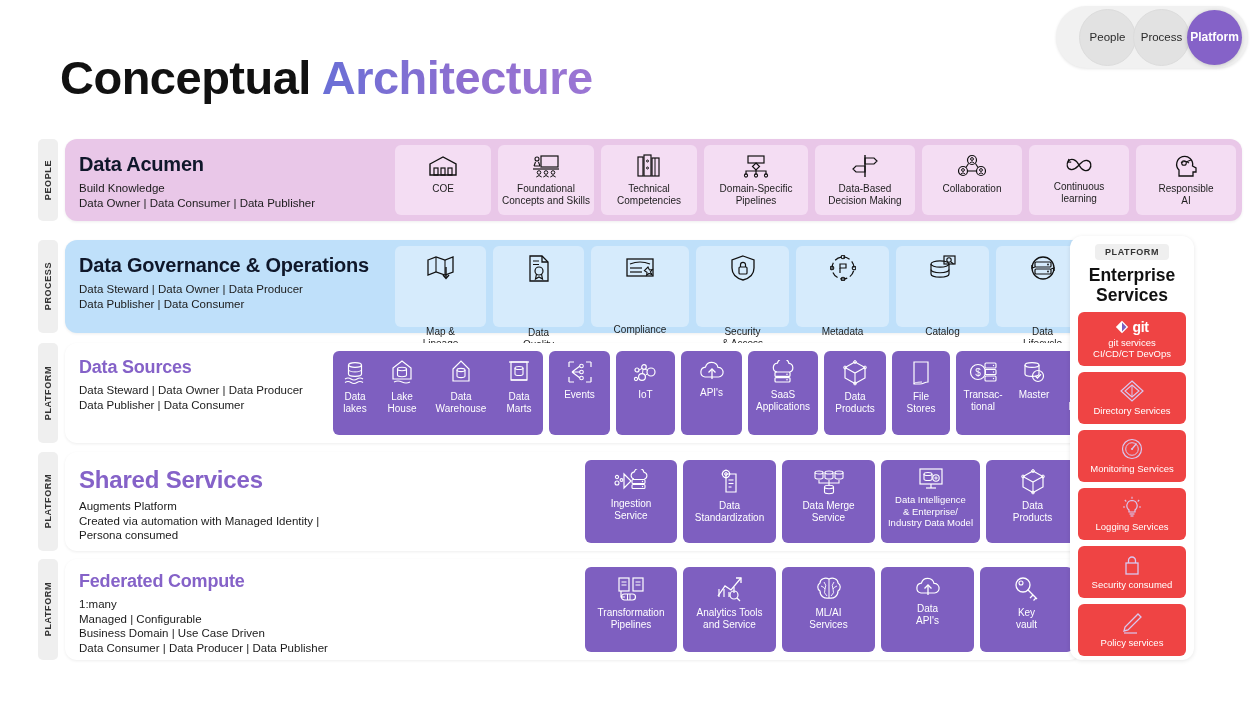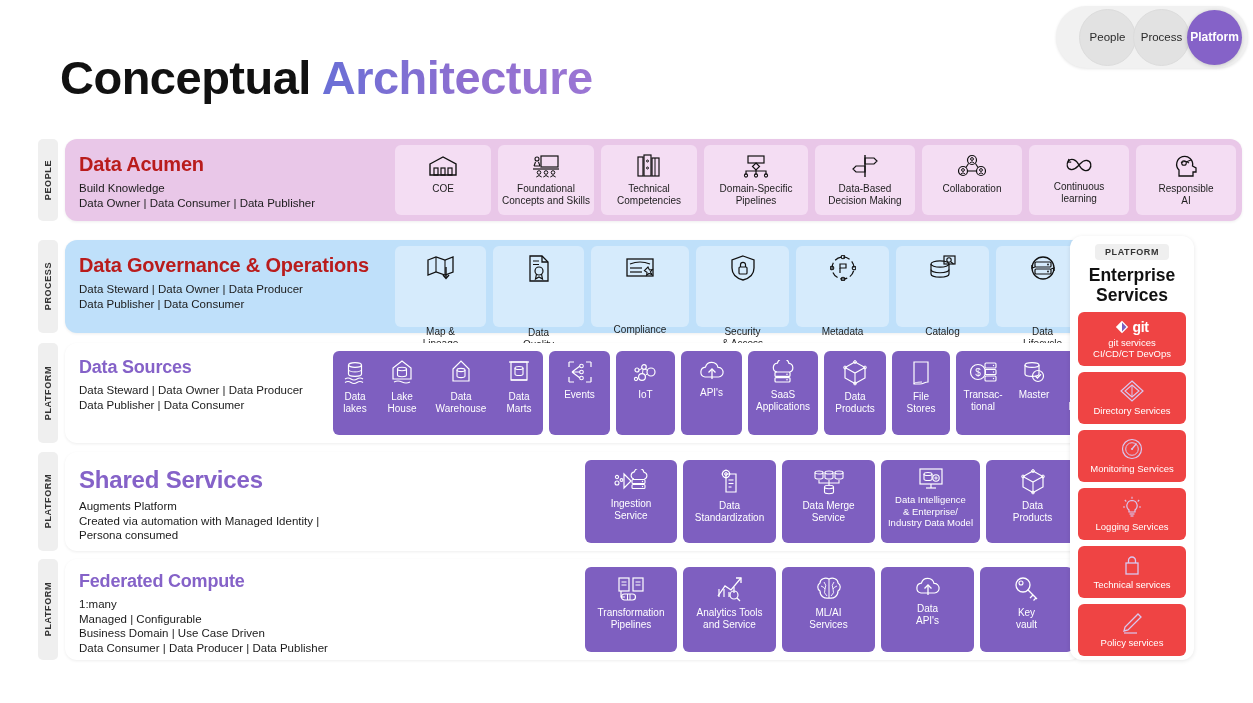--- a/index.html
+++ b/index.html
@@ -53,21 +53,21 @@
   }
   .panel{
     flex:1;border-radius:12px;display:flex;align-items:stretch;
     margin-left:7px;position:relative;
     box-shadow:0 1px 3px rgba(0,0,0,.07);
   }
   .panel.people{background:#e9c7e8;}
   .panel.process{background:#bfe0fa;}
   .panel.white{background:#ffffff;}
   .desc{padding:14px 0 10px 14px;box-sizing:border-box;}
-  .desc h2{margin:0 0 5px 0;font-size:20px;font-weight:700;color:#b91c1c;letter-spacing:-.2px;}
+  .desc h2{margin:0 0 5px 0;font-size:20px;font-weight:700;color:#0f172a;letter-spacing:-.2px;}
   .desc.purple h2{color:#8562c8;}
   .desc p{margin:0;font-size:11.5px;line-height:14.6px;color:#1b1b1b;}
   
   .tiles{display:flex;align-items:center;gap:7px;}
   .tile{
     border-radius:6px;display:flex;flex-direction:column;
     align-items:center;justify-content:flex-start;
     box-sizing:border-box;padding-top:9px;
   }
   .tile .lbl{font-size:10px;line-height:12.2px;text-align:center;padding:0 3px;}
@@ -791,21 +791,21 @@
       <span class="lbl" style="white-space:pre-line;">Logging Services</span>
     </div>
 
     <div class="ent-item" style="height:52px;">
       <span class="ico" style="margin-bottom:3px;">
           <svg width="22" height="22" viewBox="0 0 22 22">
             <rect x="5" y="9" width="12" height="11" fill="none" stroke="#d8c8f0" stroke-width="1.3"></rect>
             <path d="M7.5 9 V6.5 a3.5 3.5 0 0 1 7 0 V9" fill="none" stroke="#d8c8f0" stroke-width="1.3"></path>
           </svg>
         </span>
-      <span class="lbl" style="white-space:pre-line;">Technical services</span>
+      <span class="lbl" style="white-space:pre-line;">Security consumed</span>
     </div>
 
     <div class="ent-item" style="height:52px;">
       <span class="ico" style="margin-bottom:3px;">
           <svg width="24" height="22" viewBox="0 0 24 22">
             <path d="M18 2 L21 5 L8 18 L4 19 L5 15 Z" fill="none" stroke="#d8c8f0" stroke-width="1.3"></path>
             <line x1="4" y1="21" x2="17" y2="21" stroke="#d8c8f0" stroke-width="1.2"></line>
           </svg>
         </span>
       <span class="lbl" style="white-space:pre-line;">Policy services</span>

